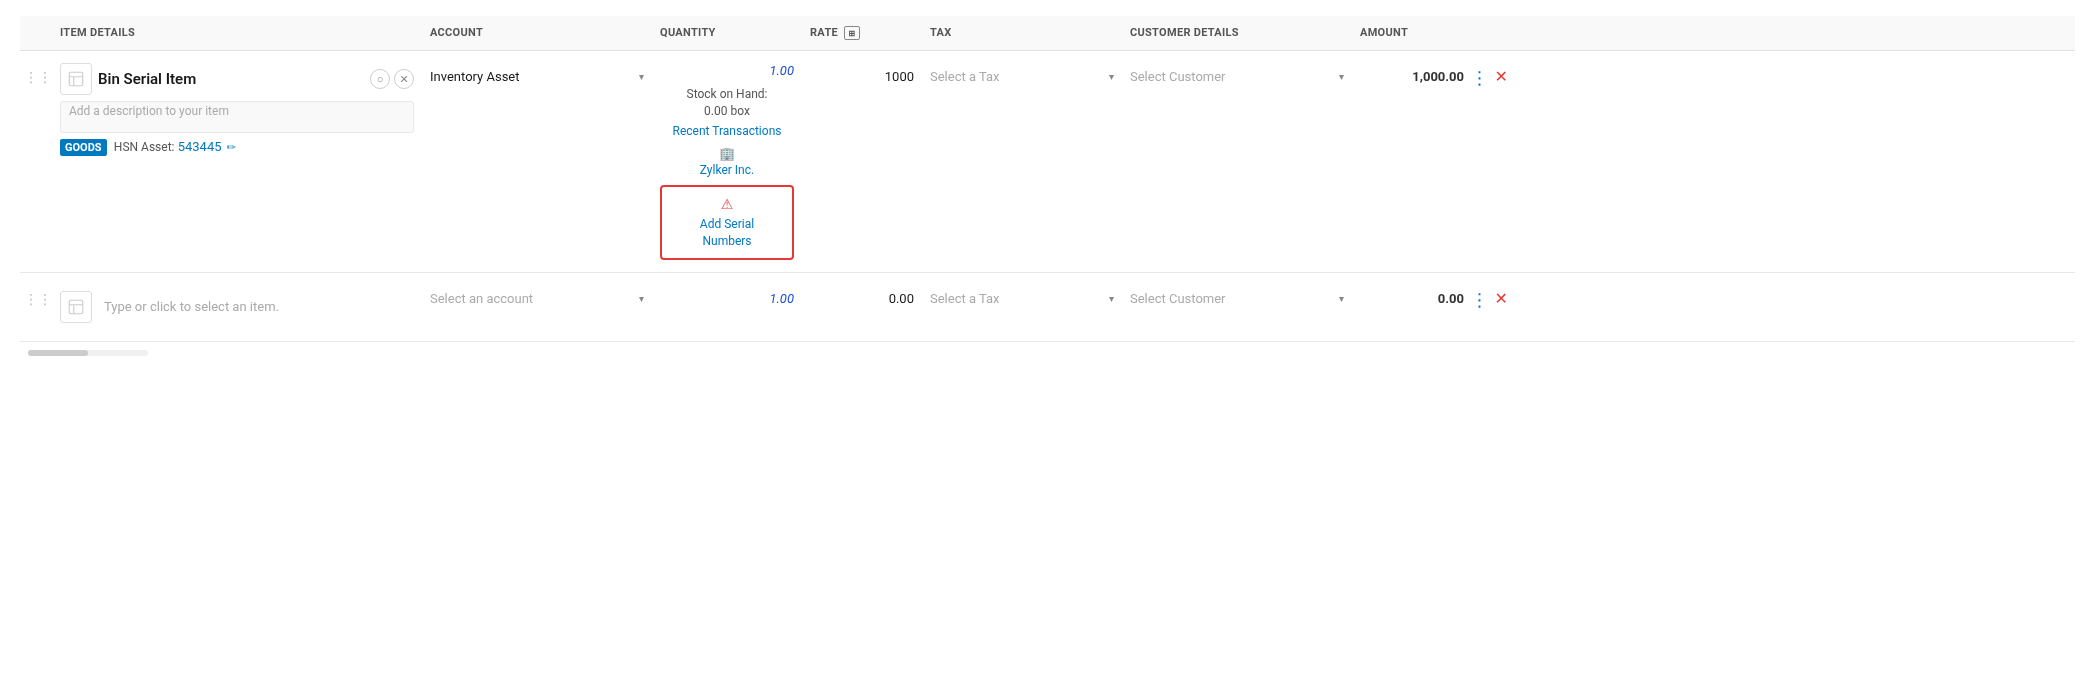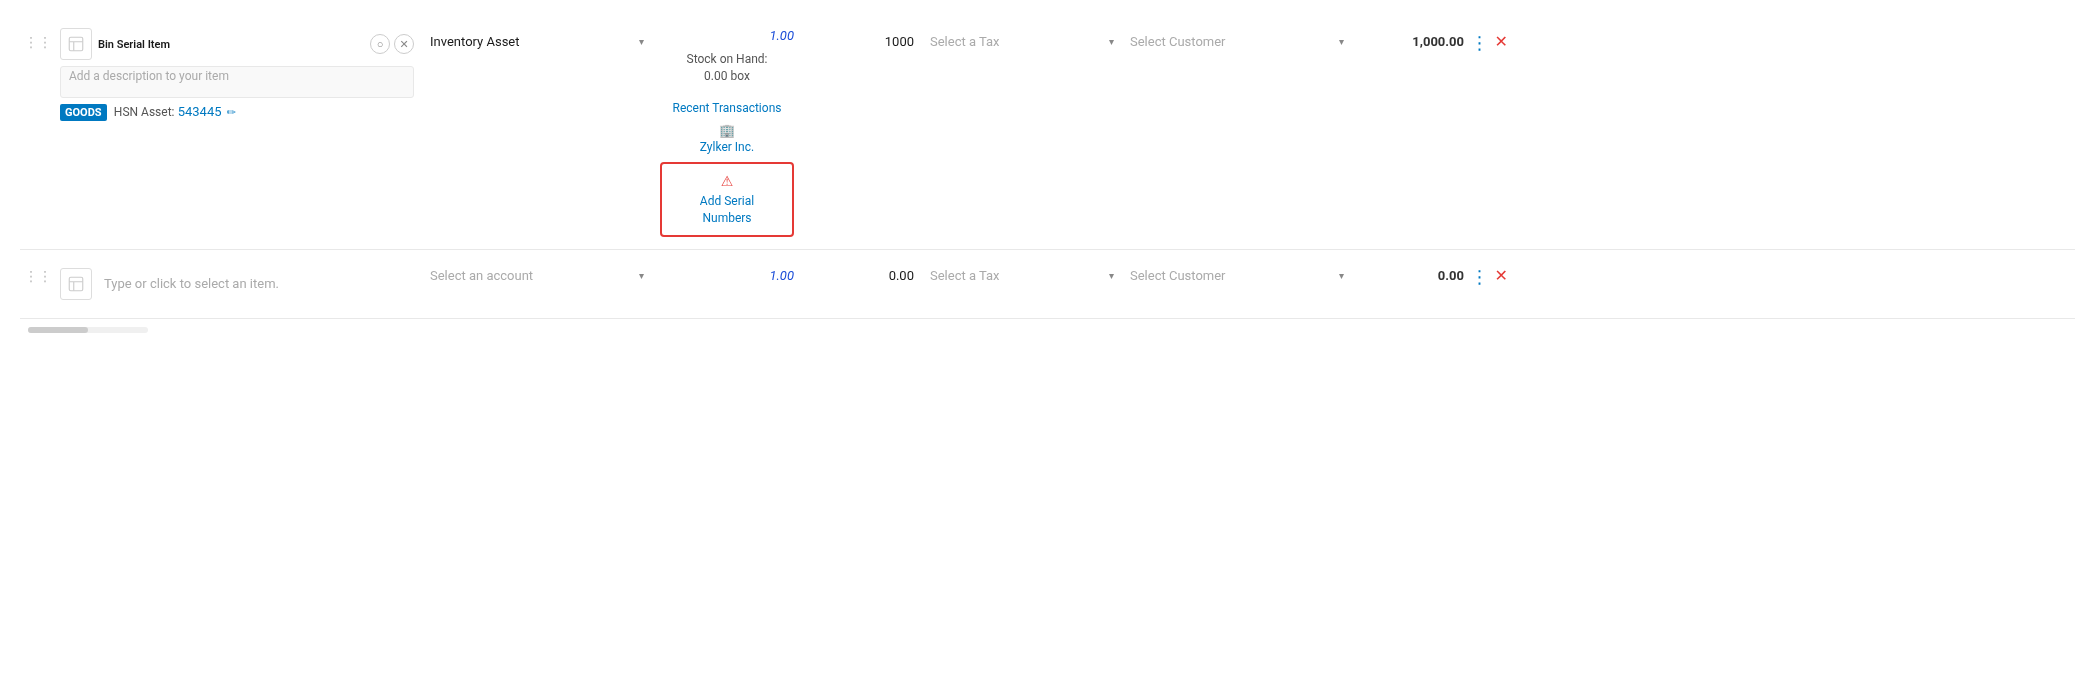--- a/index.html
+++ b/index.html
@@ -95,21 +95,21 @@
       border-radius: 3px;
       display: flex;
       align-items: center;
       justify-content: center;
       color: #ccc;
       font-size: 16px;
       flex-shrink: 0;
     }
     .item-name {
       font-weight: 600;
-      font-size: 11px;
+      font-size: 15px;
       color: #1a1a1a;
       flex: 1;
     }
     .item-actions {
       display: flex;
       gap: 4px;
       margin-left: auto;
     }
     .item-action-btn {
       width: 20px;
@@ -190,21 +190,21 @@
       display: block;
       text-align: right;
       margin-bottom: 8px;
       font-style: italic;
     }
     .stock-info {
       text-align: center;
       color: #555;
       font-size: 12px;
       line-height: 1.4;
-      margin-bottom: 16px;
+      margin-bottom: 4px;
     }
     .recent-transactions {
       color: #0079c1;
       font-size: 12px;
       text-align: center;
       display: block;
       margin-bottom: 8px;
       cursor: pointer;
     }
     .company-link {
@@ -363,20 +363,34 @@
       color: #aaa;
       font-size: 13px;
     }
   </style>
 </head>
 <body>
 
 <div class="container">
 
 
+  <div class="col-headers">
+    <div class="col-header"></div>
+    <div class="col-header">ITEM DETAILS</div>
+    <div class="col-header">ACCOUNT</div>
+    <div class="col-header">QUANTITY</div>
+    <div class="col-header">
+      <span>RATE</span>
+      <span class="rate-header-icon">⊞</span>
+    </div>
+    <div class="col-header">TAX</div>
+    <div class="col-header">CUSTOMER DETAILS</div>
+    <div class="col-header">AMOUNT</div>
+    <div class="col-header"></div>
+  </div>
 
   <div class="data-row">
 
     <div class="drag-handle">⋮⋮</div>
 
     <div class="item-details-cell">
       <div class="item-name-row">
         <div class="item-thumbnail">
           <svg width="18" height="18" viewBox="0 0 24 24" fill="none" stroke="#ccc" stroke-width="1.5">
             <rect x="3" y="3" width="18" height="18" rx="2"></rect>

